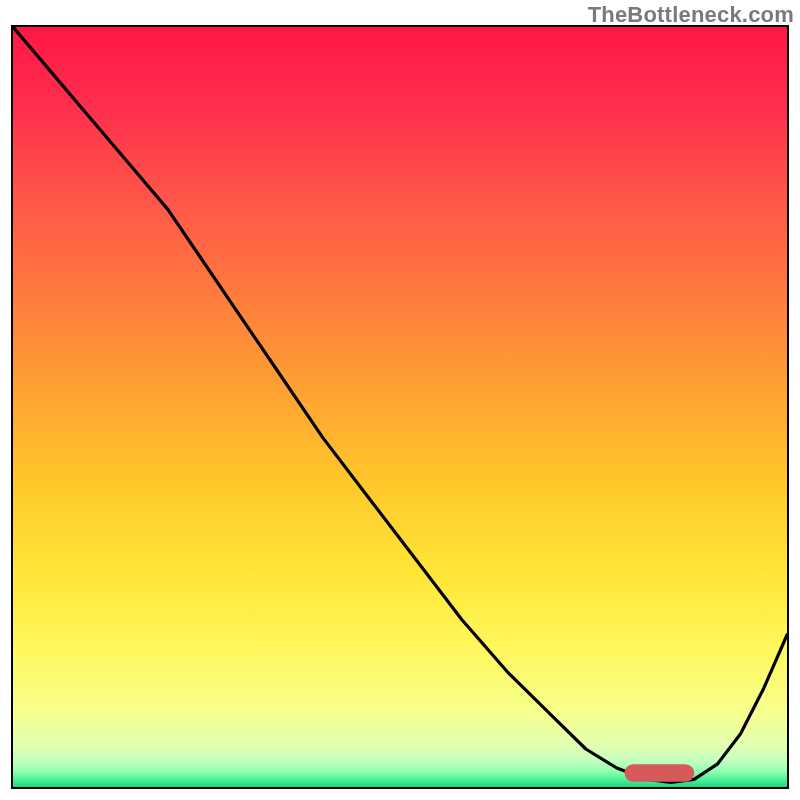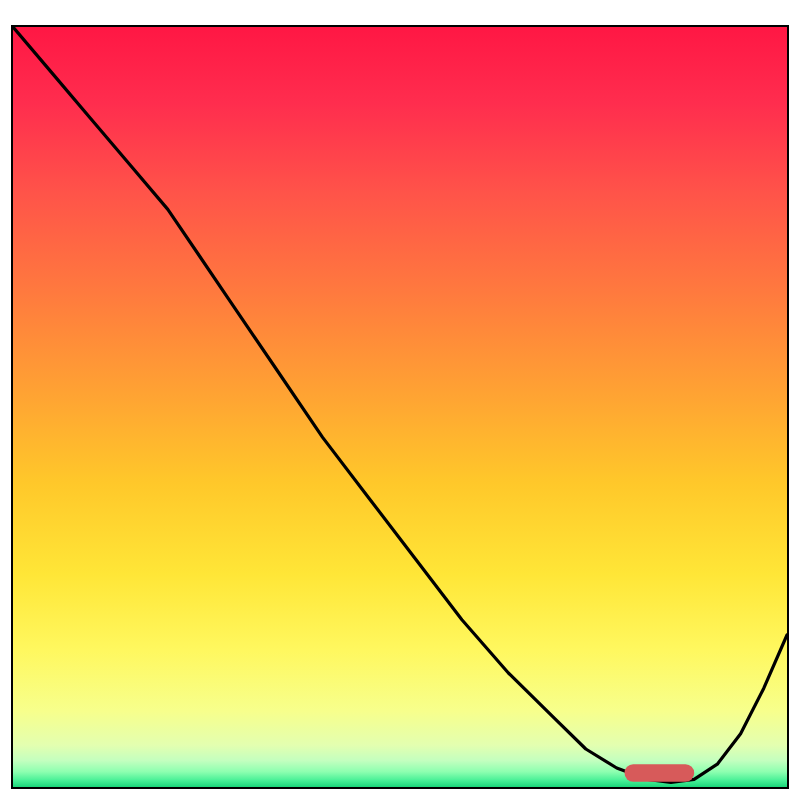--- a/index.html
+++ b/index.html
@@ -39,20 +39,21 @@
   svg {
     display: block;
     width: 100%;
     height: 100%;
   }
 </style>
 </head>
 <body>
 <div class="frame">
 
+  <div class="watermark">TheBottleneck.com</div>
 
   <div class="plot-wrap">
     <svg id="chart-svg" viewBox="0 0 774 760" preserveAspectRatio="none">
       <defs>
         <linearGradient id="bg-grad" x1="0" y1="0" x2="0" y2="1">
             <stop offset="0%" stop-color="#ff1744"></stop>
             <stop offset="10%" stop-color="#ff2d4e"></stop>
             <stop offset="22%" stop-color="#ff5449"></stop>
             <stop offset="35%" stop-color="#ff7a3e"></stop>
             <stop offset="48%" stop-color="#ffa233"></stop>

